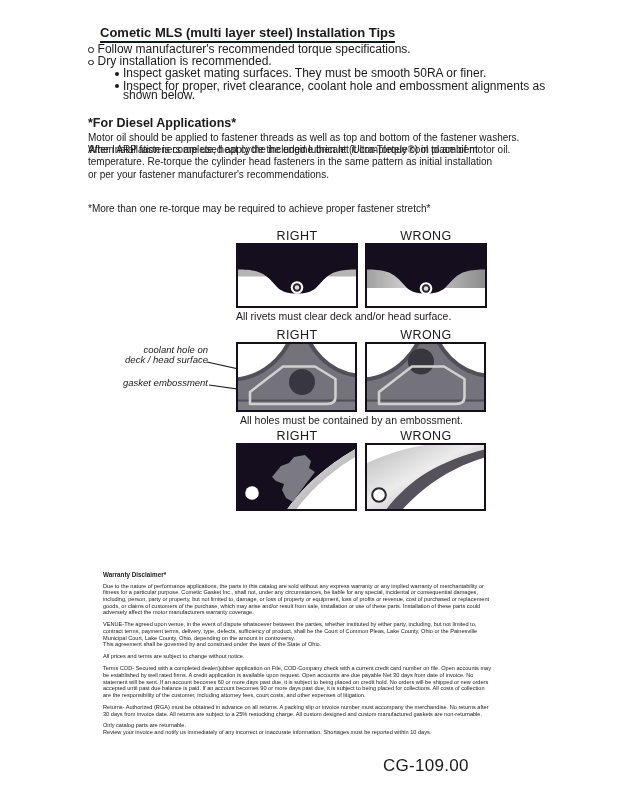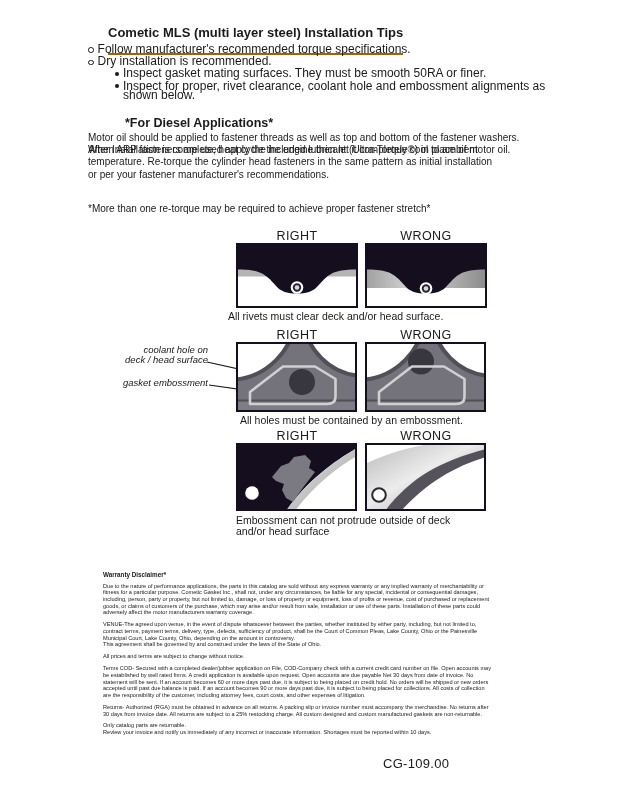--- a/index.html
+++ b/index.html
@@ -3,48 +3,48 @@
 <meta charset="utf-8">
 <style>
   html,body { margin:0; padding:0; background:#ffffff; }
   .page {
     position:relative; width:618px; height:800px; background:#ffffff;
     color:#1a1a1a; font-family:"Liberation Sans", sans-serif; overflow:hidden;
   }
   .abs { position:absolute; }
 
   .title {
-    left:108px; top:25px; font-size:13px; font-weight:bold;
-    border-bottom:2px solid #a16207; padding-bottom:13px; display:inline-block;
+    left:100px; top:25px; font-size:13px; font-weight:bold;
+    border-bottom:2px solid #0f172a; padding-bottom:1px; display:inline-block;
   }
 
   .bullets { left:88px; top:45px; width:470px; }
   .b { display:flex; align-items:flex-start; margin-bottom:2.4px; font-size:12px; line-height:9.8px; }
   .b .mark { flex:0 0 auto; margin-right:4px; margin-top:2.4px; }
   .ring { width:3.6px; height:3.6px; border:1px solid #1a1a1a; border-radius:50%; display:inline-block; }
   .dot  { width:4px; height:4px; background:#1a1a1a; border-radius:50%; display:inline-block; }
   .b.sub { margin-left:27px; }
 
-  .h-diesel { left:88px; top:116px; font-size:12.5px; font-weight:bold;margin-left:37px; }
+  .h-diesel { left:88px; top:116px; font-size:12.5px; font-weight:bold; }
   .para { left:88px; width:470px; font-size:10px; line-height:12.3px; white-space:pre-line; }
   .p1 { top:132px; }
   .p2 { top:144px; }
   .note { top:203px; }
 
   .rw-label { width:122px; text-align:center; font-size:12.5px; letter-spacing:0.4px; }
   .panel { position:absolute; display:block; }
   .caption { font-size:10.5px; line-height:11px; white-space:pre-line; }
 
   .ann { width:128px; text-align:right; font-size:9.5px; line-height:9.9px; white-space:pre-line;font-style:italic; }
 
   .legal { left:103px; top:571px; width:430px; }
   .legal h4 { margin:0 0 4.5px 0; font-size:6.3px; font-weight:bold; }
   .legal p { margin:0 0 5.2px 0; font-size:5.6px; line-height:6.7px; white-space:pre-line; }
 
-  .footer-code { left:383px; top:756px; font-size:13px; letter-spacing:0.3px; }
+  .footer-code { left:383px; top:756px; font-size:17px; letter-spacing:0.3px; }
 </style>
 </head>
 <body>
 
 <div class="page">
 
   <div class="abs title">Cometic MLS (multi layer steel) Installation Tips</div>
 
   <div class="abs bullets">
     <div class="b">
@@ -96,21 +96,21 @@
     </defs>
     <rect width="122" height="65" fill="#ffffff"></rect>
     <rect x="0" y="26" width="122" height="19" fill="url(#g1)"></rect>
     <path d="M0,0 H122 V26.5 C103,26.5 97,28.5 89,35.5 C81,42.5 80,50.5 61,50.5 C42,50.5 41,42.5 33,35.5 C25,28.5 19,26.5 0,26.5 Z" fill="#150e1e"></path>
     <circle cx="61" cy="45.5" r="6.3" fill="#ffffff"></circle>
     <circle cx="61" cy="45.5" r="4.2" fill="#2a2333"></circle>
     <circle cx="61" cy="45.5" r="2.3" fill="#d9d9d9"></circle>
     <rect x="1" y="1" width="120" height="63" fill="none" stroke="#150e1e" stroke-width="2"></rect>
   </svg>
 
-  <div class="abs caption" style="left:228px;top:311px">All rivets must clear deck and/or head surface.</div>
+  <div class="abs caption" style="left:236px;top:311px">All rivets must clear deck and/or head surface.</div>
 
   <div class="abs rw-label" style="left:236px;top:328px">RIGHT</div>
   <div class="abs rw-label" style="left:365px;top:328px">WRONG</div>
 
   <div class="abs ann" style="left:80px;top:345px">coolant hole on
 deck / head surface</div>
   <div class="abs ann" style="left:80px;top:378px">gasket embossment</div>
 
   <svg class="panel" style="left:205px;top:338px" width="105" height="62" viewBox="0 0 105 62">
     <line x1="2" y1="24" x2="92" y2="44" stroke="#1a1a1a" stroke-width="1.2"></line>
@@ -167,22 +167,20 @@
           <stop offset="1" stop-color="#989898"></stop>
       </linearGradient>
     </defs>
     <rect width="121" height="68" fill="#ffffff"></rect>
     <path d="M0,21 C30,7 55,1 80,0 L121,0 L121,6 C75,18 45,35 20,68 L0,68 Z" fill="url(#w3g)"></path>
     <path d="M20,68 C45,35 75,18 121,6 L121,14 C88,24 62,40 36,68 Z" fill="#55525c"></path>
     <circle cx="14" cy="52" r="6.8" fill="#ffffff" stroke="#2a2830" stroke-width="2"></circle>
     <rect x="1" y="1" width="119" height="66" fill="none" stroke="#150e1e" stroke-width="2"></rect>
   </svg>
 
-  <div class="abs caption" style="left:236px;top:515px">Embossment can not protrude outside of deck
-and/or head surface</div>
 
   <div class="abs legal">
     <h4>Warranty Disclaimer*</h4>
     <p>Due to the nature of performance applications, the parts in this catalog are sold without any express warranty or any implied warranty of merchantability or
 fitness for a particular purpose.  Cometic Gasket Inc., shall not, under any circumstances, be liable for any special, incidental or consequential damages,
 including, person, party or property, but not limited to, damage, or loss of property or equipment, loss of profits or revenue, cost of purchased or replacement
 goods, or claims of customers of the purchase, which may arise and/or result from sale, installation or use of these parts.  Installation of these parts could
 adversely affect the motor manufacturers warranty coverage.</p>
     <p>VENUE-The agreed upon venue, in the event of dispute whatsoever between the parties, whether instituted by either party, including, but not limited to,
 contract terms, payment terms, delivery, type, defects, sufficiency of product, shall be the Court of Common Pleas, Lake County, Ohio or the Painesville

